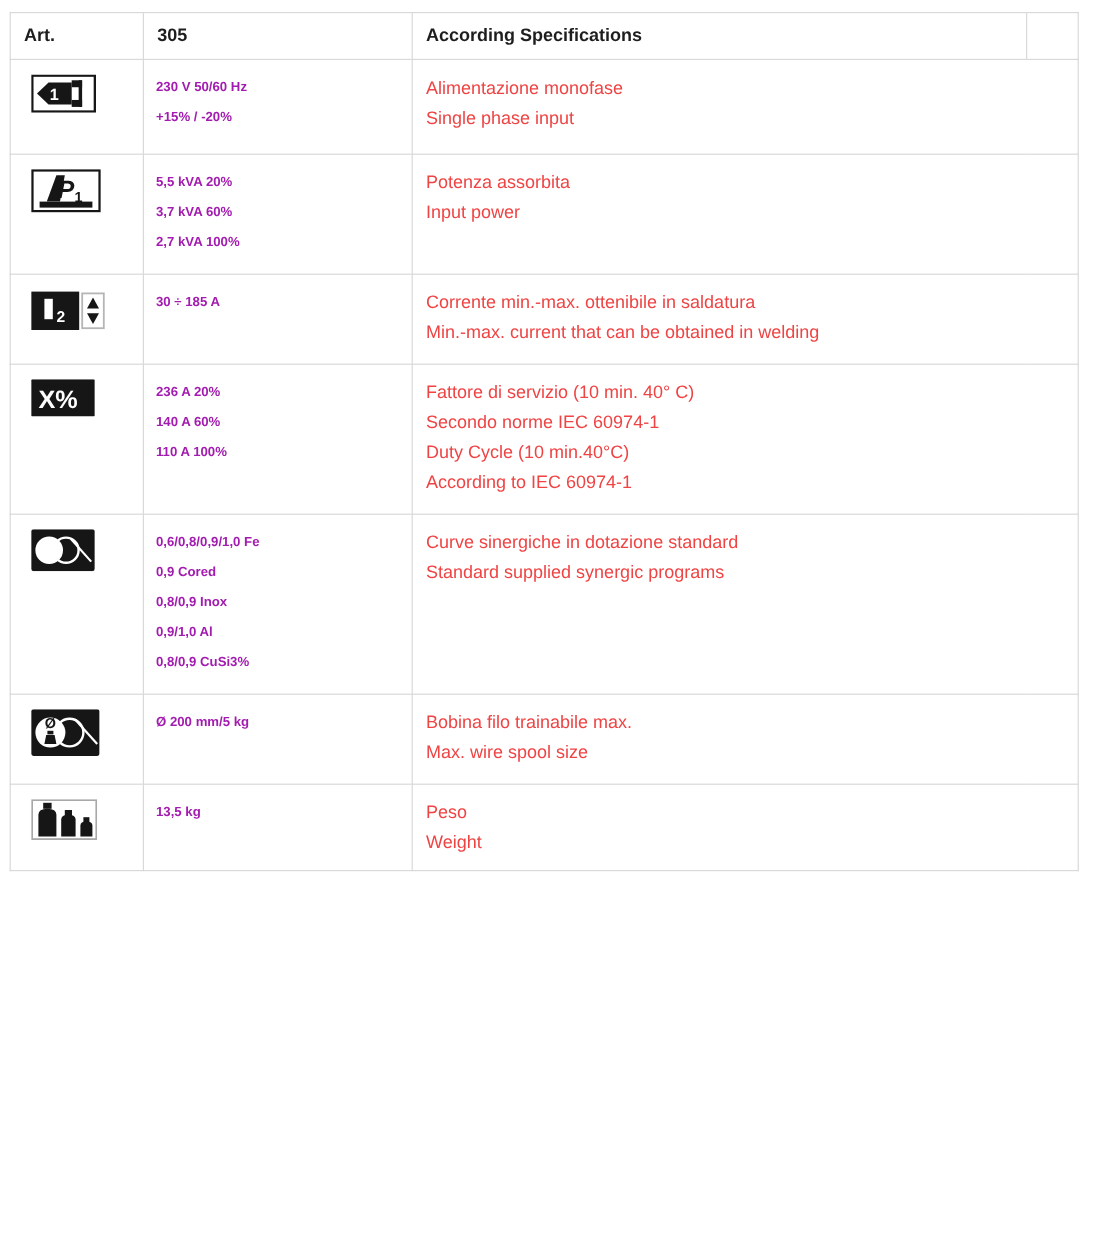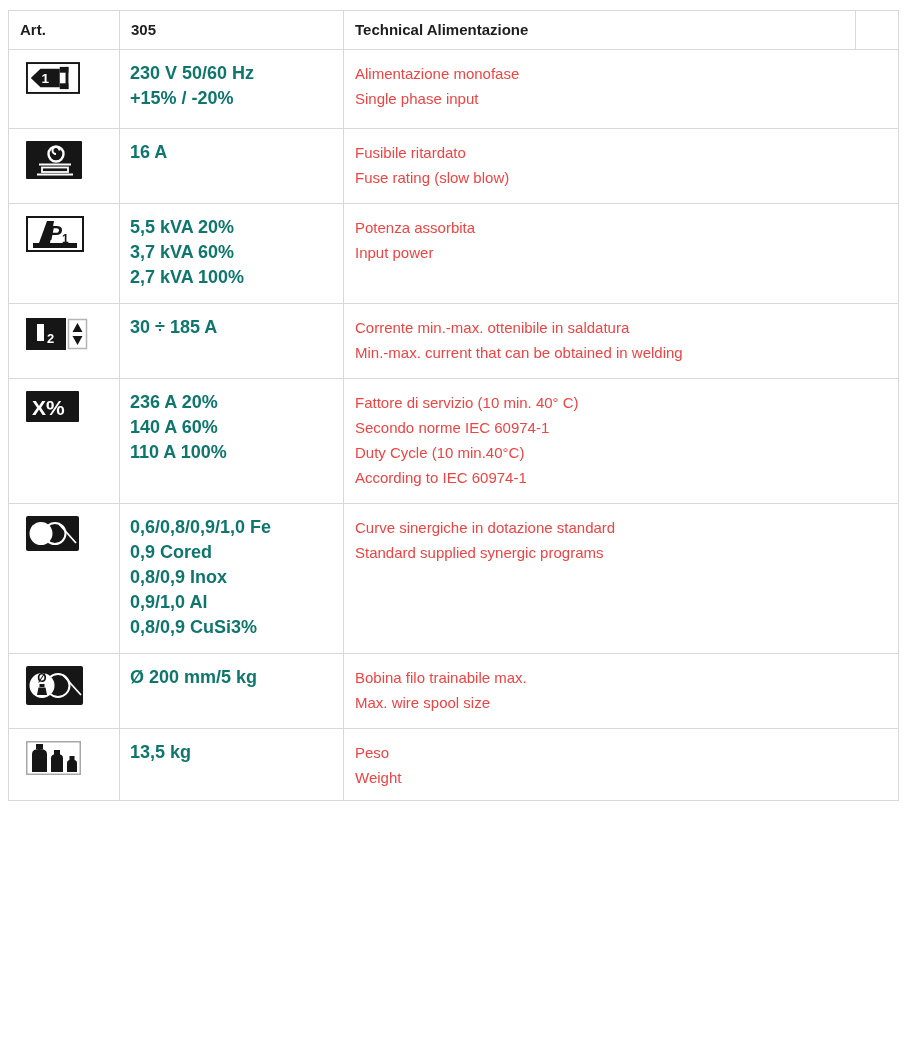--- a/index.html
+++ b/index.html
@@ -22,21 +22,21 @@
     border:1px solid #d9d9d9;
     vertical-align:top;
     text-align:left;
   }
   th {
     font-size:15px; font-weight:700; color:#1e1e1e;
     padding:10px 10px 9px 11px; height:39px;margin-left:40px;
   }
   td.icon-cell  { padding:12px 0 0 17px; }
   td.value-cell {
-    font-size:18px; font-weight:700; color:#0f766e;
+    font-size:11px; font-weight:700; color:#a21caf;
     line-height:25px; padding:11px 12px 10px 10px;
     white-space:pre-line;
   }
   td.desc-cell {
     font-size:15px; font-weight:400; color:#ef4444;
     line-height:25px; padding:11px 12px 10px 11px;
     white-space:pre-line;
   }
   svg { display:block; }
   svg text { font-family:"Liberation Sans","DejaVu Sans",sans-serif; }
@@ -50,21 +50,21 @@
         <col class="c-icon">
         <col class="c-value">
         <col class="c-desc">
         <col class="c-extra">
       </colgroup>
 
   <tbody>
         <tr>
     <th>Art.</th>
     <th>305</th>
-    <th>Technical Alimentazione</th>
+    <th>According Specifications</th>
     <th></th>
   </tr>
 
   <tr style="height:79px">
     <td class="icon-cell">
       <span>
         <svg width="54" height="32" viewBox="0 0 56 33">
           <rect x="1" y="1" width="54" height="31" fill="#fff" stroke="#161616" stroke-width="2"></rect>
           <path d="M5 16.5 L15 7 H35 V26 H15 Z" fill="#161616"></path>
           <rect x="35" y="5" width="9" height="6" fill="#161616"></rect>
@@ -73,37 +73,20 @@
           <text x="16" y="22" font-size="14" font-weight="bold" fill="#fff">1</text>
         </svg>
       </span>
     </td>
     <td class="value-cell">230 V 50/60 Hz
 +15% / -20%</td>
     <td class="desc-cell" colspan="2">Alimentazione monofase
 Single phase input</td>
   </tr>
 
-  <tr style="height:75px">
-    <td class="icon-cell">
-      <span>
-        <svg width="56" height="38" viewBox="0 0 56 38">
-          <rect width="56" height="38" rx="1" fill="#161616"></rect>
-          <circle cx="30" cy="13" r="7.5" fill="none" stroke="#fff" stroke-width="2.4"></circle>
-          <path d="M30 13 a3.5 3.5 0 1 1 3.5 -3.5" fill="none" stroke="#fff" stroke-width="2"></path>
-          <line x1="13" y1="23.5" x2="45" y2="23.5" stroke="#fff" stroke-width="2"></line>
-          <rect x="16" y="26.5" width="26" height="4.5" fill="none" stroke="#fff" stroke-width="1.8"></rect>
-          <line x1="11" y1="33.5" x2="47" y2="33.5" stroke="#fff" stroke-width="2"></line>
-        </svg>
-      </span>
-    </td>
-    <td class="value-cell">16 A</td>
-    <td class="desc-cell" colspan="2">Fusibile ritardato
-Fuse rating (slow blow)</td>
-  </tr>
 
   <tr style="height:100px">
     <td class="icon-cell">
       <span>
         <svg width="58" height="36" viewBox="0 0 58 36">
           <rect x="1" y="1" width="56" height="34" fill="#fff" stroke="#161616" stroke-width="2"></rect>
           <path d="M13 27 L21 5 H28 L24 27 Z" fill="#161616"></path>
           <text x="22" y="24" font-size="21" font-weight="bold" font-style="italic" fill="#161616">P</text>
           <text x="36" y="27" font-size="12" font-weight="bold" fill="#161616">1</text>
           <rect x="7" y="27" width="44" height="5" fill="#161616"></rect>

